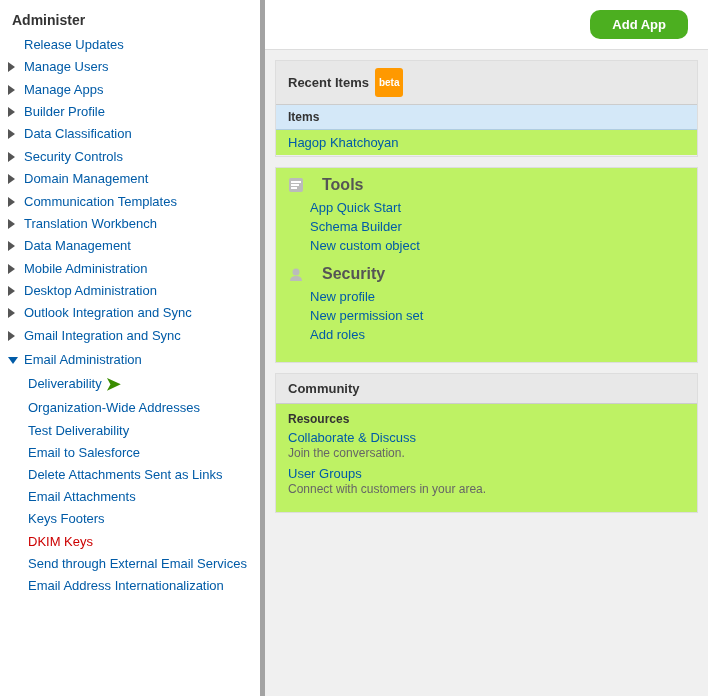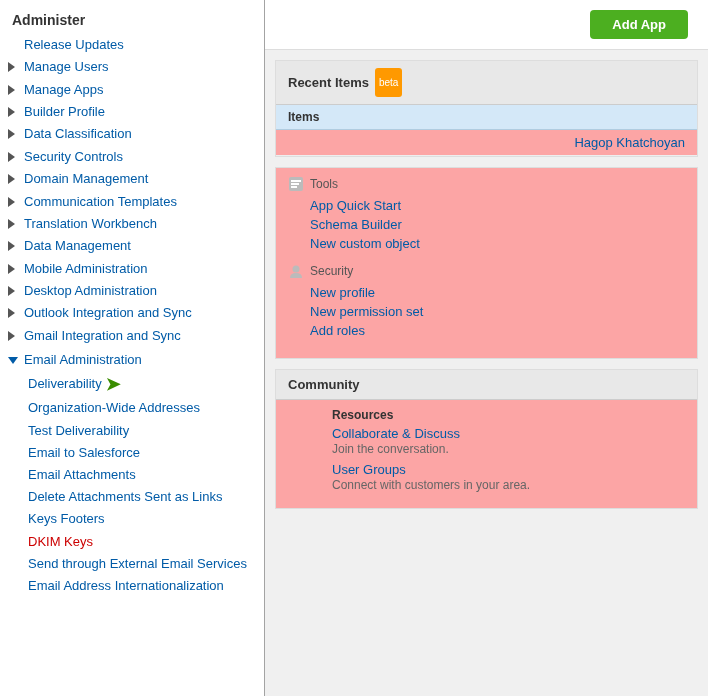--- a/index.html
+++ b/index.html
@@ -10,21 +10,21 @@
       display: flex;
       width: 708px;
       min-height: 696px;
     }
 
     
     .sidebar {
       width: 265px;
       min-width: 265px;
       background: #fff;
-      border-right: 1px solid #a3a3a3;
+      border-right: 5px solid #a3a3a3;
       padding: 8px 0;
       overflow-y: auto;
     }
     .sidebar-title {
       font-size: 14px;
       font-weight: bold;
       color: #333;
       padding: 4px 12px 6px 12px;
     }
     .sidebar-item {
@@ -116,46 +116,46 @@
       align-items: center;
       justify-content: flex-end;
     }
     .add-app-btn {
       background: #4caf20;
       color: #fff;
       border: none;
       padding: 7px 22px;
       font-size: 13px;
       font-weight: bold;
-      border-radius: 4px;
+      border-radius: 10px;
       cursor: pointer;
     }
 
     
     .panel {
-      background: #fca5a5;
+      background: #bef264;
       border: 1px solid #ddd;
       margin: 10px 10px;
     }
     .panel-header {
       background: #e8e8e8;
       border-bottom: 1px solid #ccc;
       padding: 7px 12px;
       font-size: 13px;
       font-weight: bold;
       color: #333;
       display: flex;
       align-items: center;
       gap: 6px;
     }
     .beta-badge {
       background: #f90;
       color: #fff;
       font-size: 10px;
-      font-weight: normal;
+      font-weight: bold;
       padding: 9px 4px;
       border-radius: 3px;
       font-style: normal;
     }
 
     
     .recent-items-table {
       width: 100%;
       border-collapse: collapse;
     }
@@ -164,55 +164,53 @@
       padding: 5px 12px;
       text-align: left;
       font-size: 12px;
       font-weight: bold;
       color: #333;
       border-bottom: 1px solid #b0cce0;
     }
     .recent-items-table td {
       padding: 5px 12px;
       border-bottom: 1px solid #eee;
-      text-align: right;
     }
     .recent-items-table td a {
       color: #015ba7;
       text-decoration: none;
     }
 
     
     .quick-links-section {
       padding: 8px 12px;
     }
     .ql-group {
       margin-bottom: 10px;
     }
     .ql-group-title {
-      font-size: 12px;
-      font-weight: normal;
+      font-size: 16px;
+      font-weight: bold;
       color: #555;
       margin-bottom: 4px;
       display: flex;
       align-items: center;
-      gap: 6px;
+      gap: 18px;
     }
     .ql-link {
       display: block;
       color: #015ba7;
       text-decoration: none;
       font-size: 13px;
       padding: 2px 0 2px 22px;
     }
 
     
     .community-section {
       padding: 8px 12px;
-      margin-left: 44px;
     }
     .community-group {
       margin-bottom: 8px;
     }
     .community-group-title {
       font-size: 12px;
       font-weight: bold;
       color: #333;
       margin-bottom: 4px;
     }
@@ -310,24 +308,24 @@
     <div class="sub-item">
       <a>Organization-Wide Addresses</a>
     </div>
     <div class="sub-item">
       <a>Test Deliverability</a>
     </div>
     <div class="sub-item">
       <a>Email to Salesforce</a>
     </div>
     <div class="sub-item">
+      <a>Delete Attachments Sent as Links</a>
+    </div>
+    <div class="sub-item">
       <a>Email Attachments</a>
-    </div>
-    <div class="sub-item">
-      <a>Delete Attachments Sent as Links</a>
     </div>
     <div class="sub-item">
       <a>Keys Footers</a>
     </div>
     <div class="sub-item">
       <a style="color:#c00;">DKIM Keys</a>
     </div>
     <div class="sub-item">
       <a>Send through External Email Services</a>
     </div>

